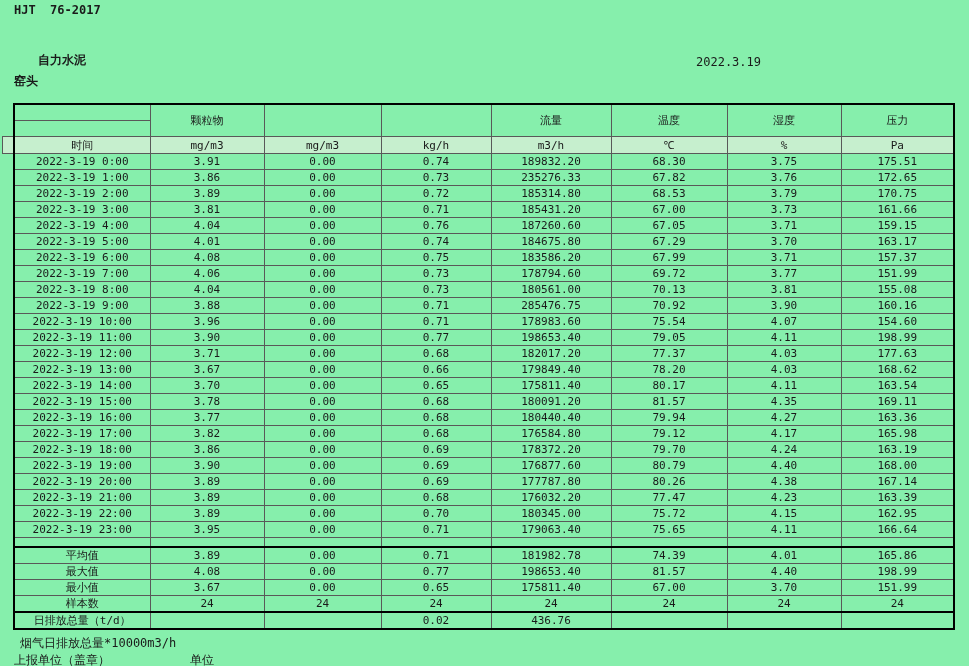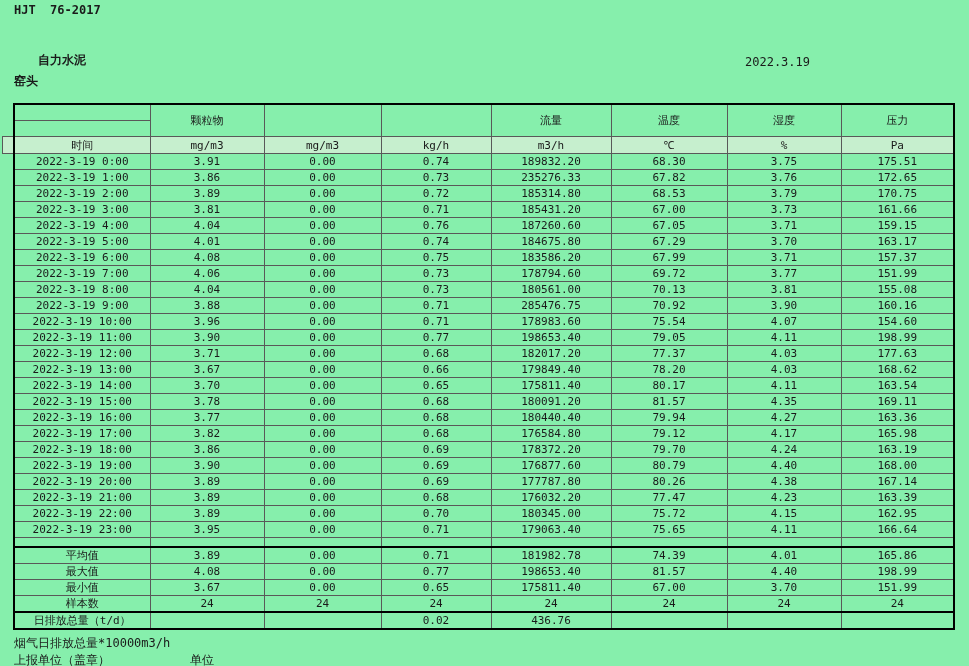--- a/index.html
+++ b/index.html
@@ -1,35 +1,35 @@
 <!DOCTYPE html>
 <html><head>
 <meta charset="utf-8">
 <style>
   html,body{margin:0;padding:0;background:#fff;}
   .page{position:relative;width:969px;height:666px;background:#86efac;overflow:hidden;
         font-family:"DejaVu Sans Mono","Liberation Mono",monospace;color:#1a1a1a;}
   .std{position:absolute;left:14px;top:3px;font-weight:bold;font-size:12px;white-space:pre;}
   .title{position:absolute;left:0;top:22px;width:940px;text-align:center;font-weight:bold;font-size:15px;
          font-family:"DejaVu Sans","Liberation Sans",sans-serif;}
-  .date{position:absolute;left:745px;top:55px;font-size:12px;}
+  .date{position:absolute;left:696px;top:55px;font-size:12px;}
   .company{position:absolute;left:14px;top:52px;font-weight:bold;font-size:12px;margin-left:24px;}
   .station{position:absolute;left:14px;top:73px;font-weight:bold;font-size:12px;}
   table.report{position:absolute;left:13px;top:103px;width:941px;border-collapse:collapse;table-layout:fixed;
          font-size:11px;border:2px solid #000;}
   table.report td{border:1px solid #595959;height:15px;line-height:15px;text-align:center;padding:0;
          overflow:hidden;white-space:nowrap;}
   tr.gh td{height:15px;}
   tr.unit-row td{background:#c6efce;height:16px;}
   tr.sep-row td{height:8px;line-height:8px;}
   tr.sum-first td{border-top:2px solid #000;}
   tr.samples-row td{border-bottom:2px solid #000;}
   .green-tab{position:absolute;left:2px;top:136px;width:11px;height:16px;background:#c6efce;
          border:1px solid #595959;}
-  .note{position:absolute;left:14px;top:635px;font-size:12px;}
+  .note{position:absolute;left:20px;top:635px;font-size:12px;}
   .report-unit{position:absolute;left:14px;top:652px;font-size:12px;}
   .unit-label{position:absolute;left:190px;top:652px;font-size:12px;}
 </style>
 </head>
 <body>
 
 <div class="page">
 
   <div class="std">HJT  76-2017</div>
   <div class="date">2022.3.19</div>

